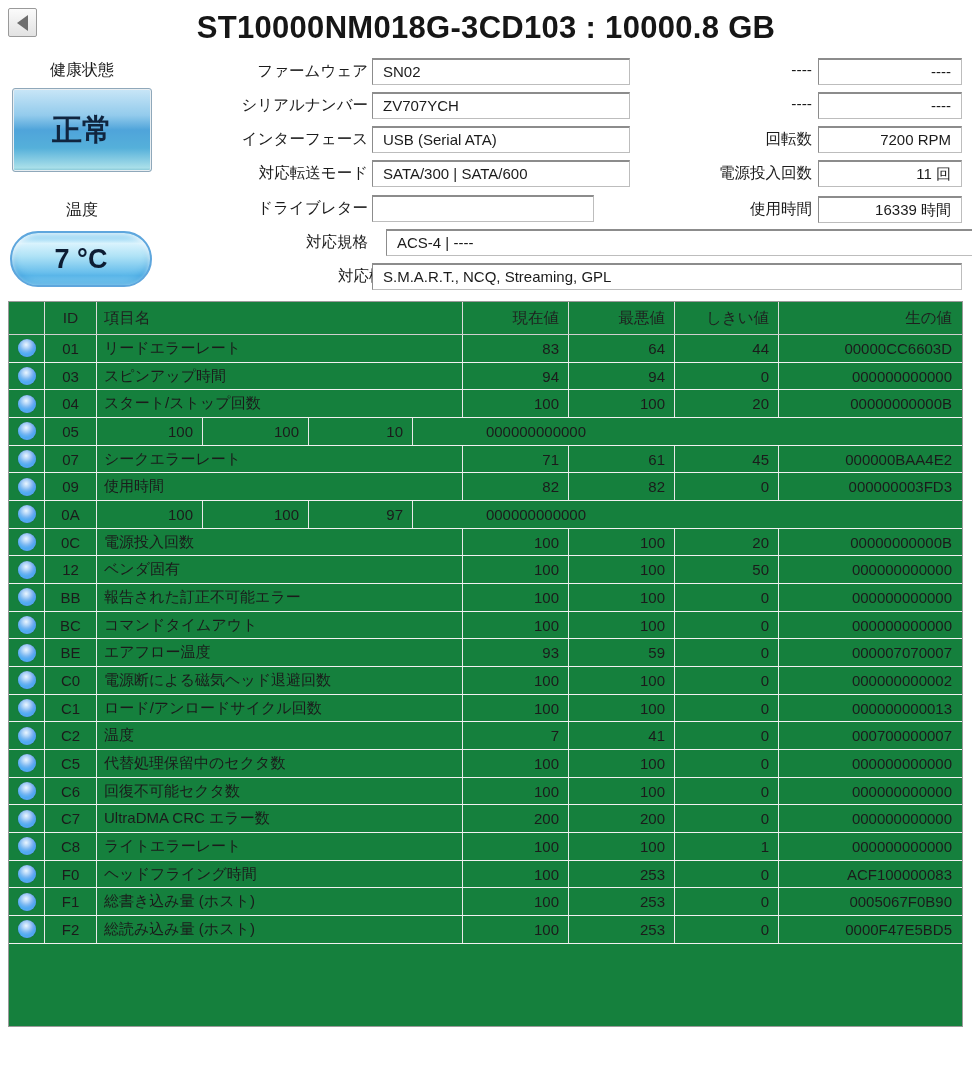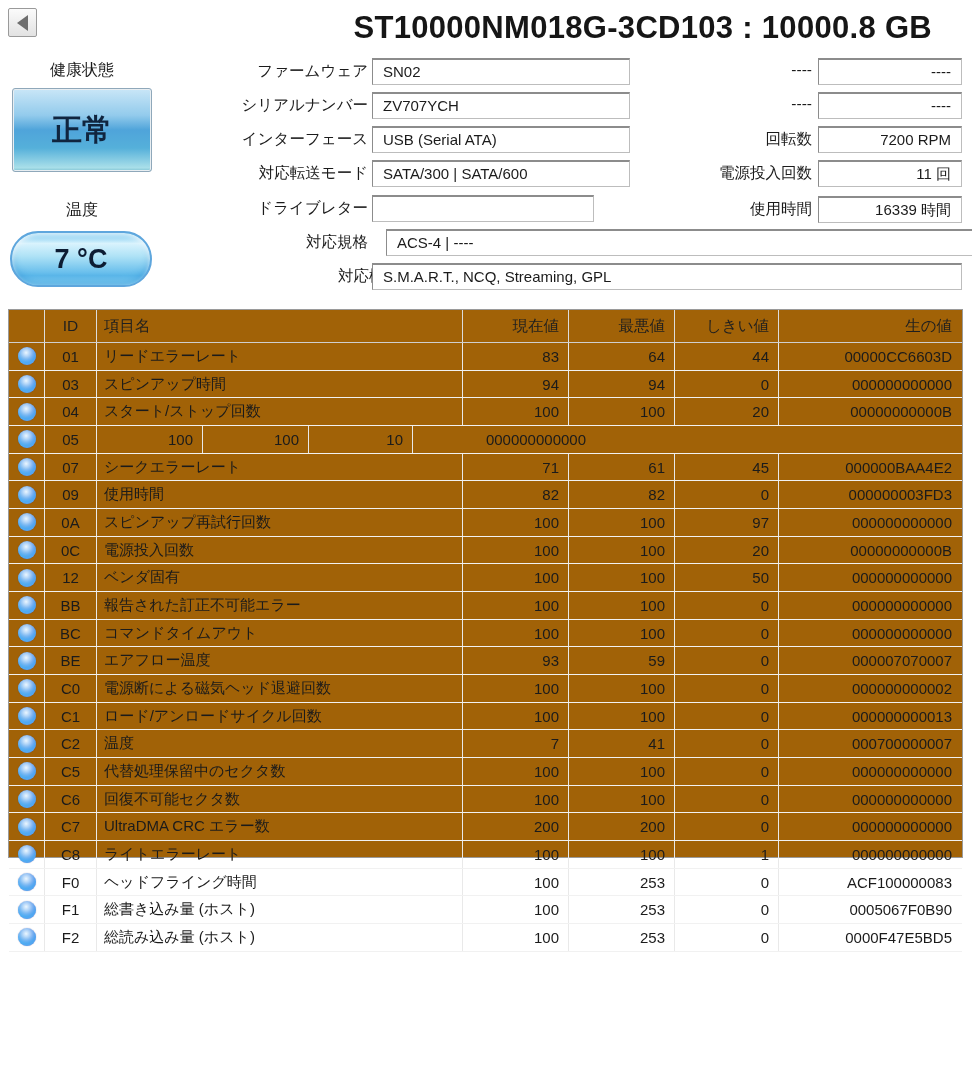--- a/index.html
+++ b/index.html
@@ -5,21 +5,21 @@
   * { margin:0; padding:0; box-sizing:border-box; }
   html,body { width:972px; height:1080px; background:#fff; color:#1b1b1b;
     font-family:"Liberation Sans","DejaVu Sans",sans-serif; overflow:hidden; position:relative; }
 
   
   .back-btn { position:absolute; left:8px; top:8px; width:29px; height:29px;
     background:linear-gradient(180deg,#fbfbfb,#e2e2e2); border:1px solid #9a9a9a;
     border-radius:2px; display:flex; align-items:center; justify-content:center; cursor:pointer; }
   .tri-left { width:0; height:0; border-top:8px solid transparent; border-bottom:8px solid transparent;
     border-right:11px solid #6e6e6e; }
-  .title { position:absolute; top:10px; left:40px; width:892px; text-align:right;
+  .title { position:absolute; top:10px; left:40px; width:892px; text-align:center;
     font-size:31px; font-weight:600; color:#161616; letter-spacing:.3px; white-space:nowrap; }
 
   
   .health-label { position:absolute; left:0; top:60px; width:164px; text-align:center; font-size:16px; }
   .health-btn { position:absolute; left:12px; top:88px; width:140px; height:84px;
     border:1px solid #8fa8ba; border-radius:3px; cursor:pointer;
     background:linear-gradient(180deg,#c9e6f7 0%,#93cbec 32%,var(--health-mid,#4fa4da) 50%,#55b0da 72%,#a9dfe9 96%,#7fc2d2 100%);
     box-shadow:0 0 0 1px #e8eef2 inset; display:flex; align-items:center; justify-content:center;
     font-size:30px; font-weight:700; color:#10253f; }
   .temp-label { position:absolute; left:0; top:200px; width:164px; text-align:center; font-size:16px; }
@@ -56,22 +56,22 @@
   .rf .frow { left:560px; width:402px; }
   .rf .flabel { right:150px; }
   .rf .fbox { left:258px; width:144px; text-align:right; }
   .rf div.frow:nth-of-type(1){ top:58px; }
   .rf div.frow:nth-of-type(2){ top:92px; }
   .rf div.frow:nth-of-type(3){ top:126px; }
   .rf div.frow:nth-of-type(4){ top:160px; }
   .rf div.frow:nth-of-type(5){ top:196px; }
 
   
-  .smart { position:absolute; left:8px; top:309px; width:955px; height:549px;
-    border:1px solid #9a9a9a; background:#a16207; }
+  .smart { position:absolute; left:8px; top:301px; width:955px; height:726px;
+    border:1px solid #9a9a9a; background:#15803d; }
   .thead { display:flex; height:33px; align-items:center; border-bottom:1px solid #cfcfcf;
     font-size:15.5px; color:#1f1f1f; }
   .thead > div { border-right:1px solid #dcdcdc; height:100%; display:flex; align-items:center; }
   .trow { display:flex; height:27.68px; align-items:center; font-size:15px;
     border-bottom:1px solid #f1f1f1; cursor:default; }
   .trow > div { border-right:1px solid #e9e9e9; height:100%; display:flex; align-items:center; }
   .c-dot { width:36px; justify-content:center; }
   .c-id { width:52px; justify-content:center; }
   .c-name { width:366px; padding-left:7px; }
   .c-cur, .c-worst { width:106px; justify-content:flex-end; padding-right:9px; }
@@ -241,21 +241,20 @@
         <div class="c-worst">82</div>
         <div class="c-thr">0</div>
         <div class="c-raw">000000003FD3</div>
       </div>
 
       <div class="trow">
         <div class="c-dot">
           <span class="dot"></span>
         </div>
         <div class="c-id">0A</div>
-        <div class="c-name">スピンアップ再試行回数</div>
         <div class="c-cur">100</div>
         <div class="c-worst">100</div>
         <div class="c-thr">97</div>
         <div class="c-raw">000000000000</div>
       </div>
 
       <div class="trow">
         <div class="c-dot">
           <span class="dot"></span>
         </div>

